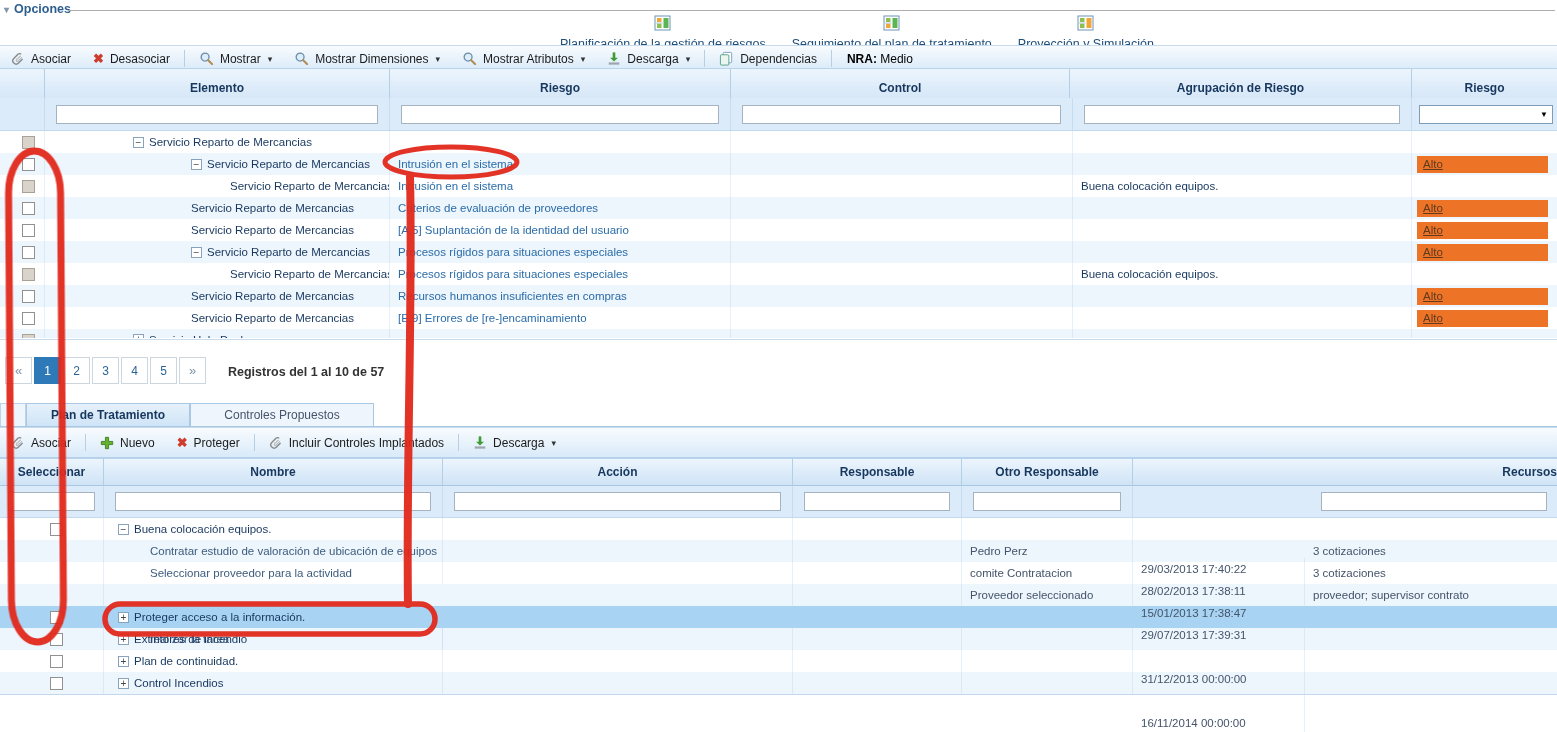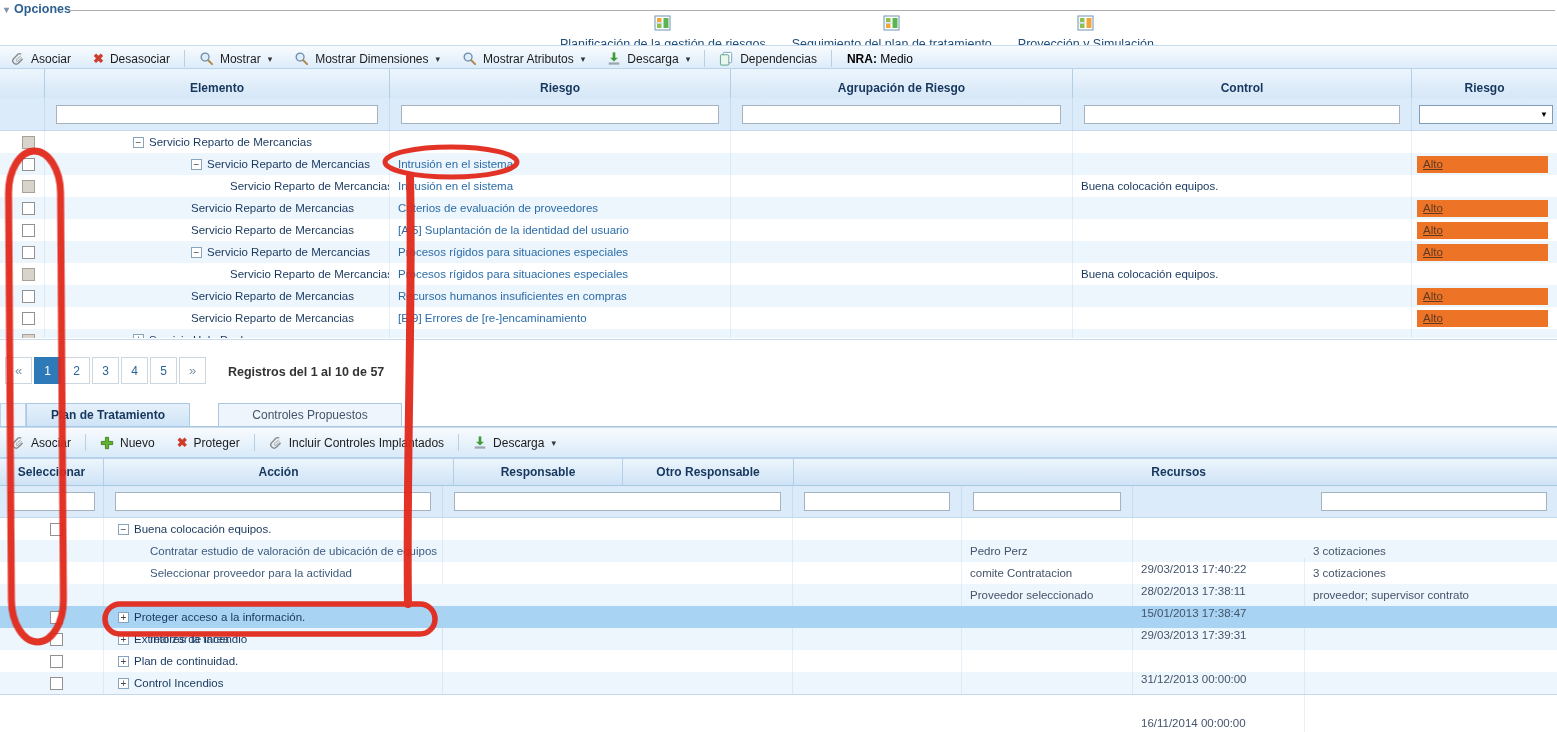--- a/index.html
+++ b/index.html
@@ -31,21 +31,21 @@
   .sep { width:1px; height:17px; background:#b9cfe4; margin:0 3px; }
   .x-icon { color:#cf3b2d; font-size:13px; font-weight:bold; line-height:1; }
   .nra { margin-left:12px; color:#000; font-size:12px; }
   .nra .b { font-weight:bold; }
 
   
   .hdr { left:0; width:1557px; display:flex; background:linear-gradient(#ecf5fd,#cfe3f6);
     border-top:1px solid #b9d3ea; border-bottom:1px solid #a9c8e2; box-sizing:border-box; }
   .hcell { display:flex; align-items:center; justify-content:center; height:100%;
     font-weight:bold; color:#17375e; font-size:12px; border-right:1px solid #b3cfe6; box-sizing:border-box; }
-  .hcell.right { justify-content:flex-end; padding-right:12px; }
+  .hcell.right { justify-content:flex-end; }
   .fltr { left:0; width:1557px; display:flex; background:#dcebfa;
     border-bottom:1px solid #c2d9ee; box-sizing:border-box; }
   .fcell { display:flex; align-items:center; height:100%; padding:0 11px;
     border-right:1px solid rgba(175,205,232,.5); box-sizing:border-box; }
   .fcell input { width:100%; height:19px; border:1px solid #a5b2bf; background:#fff;
     font:11px "Liberation Sans", sans-serif; padding:0 4px; box-sizing:border-box; }
   .selectbox { width:100%; height:19px; border:1px solid #7f9db9; background:#fff;
     display:flex; align-items:center; justify-content:flex-end; padding-right:4px;
     box-sizing:border-box; cursor:pointer; }
   .selectbox .arrow { font-size:8px; color:#000; }
@@ -99,21 +99,21 @@
   .pbox.nav { color:#7d93a8; font-size:13px; }
   #pagersum { top:365px; left:228px; font-size:12.5px; color:#333; font-weight:600; }
 
   
   #tabs { top:403px; left:0; width:1557px; height:24px; display:flex;
     border-bottom:1px solid #aac8e2; box-sizing:border-box; }
   .tabstub { width:26px; background:#eef5fc; border:1px solid #bcd4ea; border-bottom:none; box-sizing:border-box; }
   .tab { display:flex; align-items:center; justify-content:center; box-sizing:border-box;
     border:1px solid #aac8e2; border-bottom:none; font-size:12px; padding:0 10px; cursor:pointer; }
   .tab.active { width:164px; background:linear-gradient(#e6f1fb,#cfe4f7); color:#17375e; font-weight:bold; }
-  .tab.inactive { width:184px; background:#eef5fc; color:#44546a;margin-left:28px; }
+  .tab.inactive { width:184px; background:#eef5fc; color:#44546a; }
 
   #t2bottom { left:0; top:694px; width:1557px; border-top:1px solid #c3d8ec; }
 
   #annot { left:0; top:0; pointer-events:none; z-index:60; }
 </style>
 </head>
 <body>
 
 <div class="abs" id="opciones">
   <span class="tri">▾</span>
@@ -212,22 +212,22 @@
   <div class="nra">
     <span class="b">NRA:</span>
     <span>Medio</span>
   </div>
 </div>
 
 <div class="abs hdr" style="top:68px;height:40px;">
   <div class="hcell w1a"></div>
   <div class="hcell w1b">Elemento</div>
   <div class="hcell w1c">Riesgo</div>
+  <div class="hcell w1e">Control</div>
   <div class="hcell w1d">Agrupación de Riesgo</div>
-  <div class="hcell w1e">Control</div>
   <div class="hcell w1f">Riesgo</div>
 </div>
 
 <div class="abs fltr" style="top:98px;height:33px;">
   <div class="fcell w1a"></div>
   <div class="fcell w1b">
       <input style="">
     </div>
   <div class="fcell w1c">
       <input style="">
@@ -436,20 +436,21 @@
         <path d="M3.5 7 8 11.5 12.5 7z" fill="#3f9c35"></path>
         <rect x="2" y="12.5" width="12" height="2.5" fill="#9aa5ad"></rect>
       </svg>
     <span>Descarga</span>
     <span class="caret">▾</span>
   </div>
 </div>
 
 <div class="abs hdr" style="top:458px;height:28px;">
   <div class="hcell w2a">Seleccionar</div>
+  <div class="hcell w2b">Nombre</div>
   <div class="hcell w2c">Acción</div>
   <div class="hcell w2d">Responsable</div>
   <div class="hcell w2e">Otro Responsable</div>
   <div class="hcell w2f">Plazo</div>
   <div class="hcell w2g right">Recursos</div>
 </div>
 
 <div class="abs fltr" style="top:486px;height:32px;">
   <div class="fcell w2a" style="padding:0 8px;">
       <input style="">
@@ -506,21 +507,21 @@
     <div class="c w2e val">comite Contratacion</div>
     <div class="c w2f val">15/01/2013 17:38:47</div>
     <div class="c w2g val">3 cotizaciones</div>
   </div>
   <div class="row alt">
     <div class="c w2a"></div>
     <div class="c w2b sub" style="padding-left:46px;margin-top:44px;">realizar la tarea</div>
     <div class="c w2c"></div>
     <div class="c w2d"></div>
     <div class="c w2e val">Proveedor seleccionado</div>
-    <div class="c w2f val">29/03/2013 17:39:31</div>
+    <div class="c w2f val">29/07/2013 17:39:31</div>
     <div class="c w2g val">proveedor; supervisor contrato</div>
   </div>
   <div class="row sel">
     <div class="c w2a">
         <span class="cbx m50"></span>
       </div>
     <div class="c w2b" style="padding-left:14px;">
         <span class="exp">+</span>
         <span class="name">Proteger acceso a la información.</span>
       </div>

